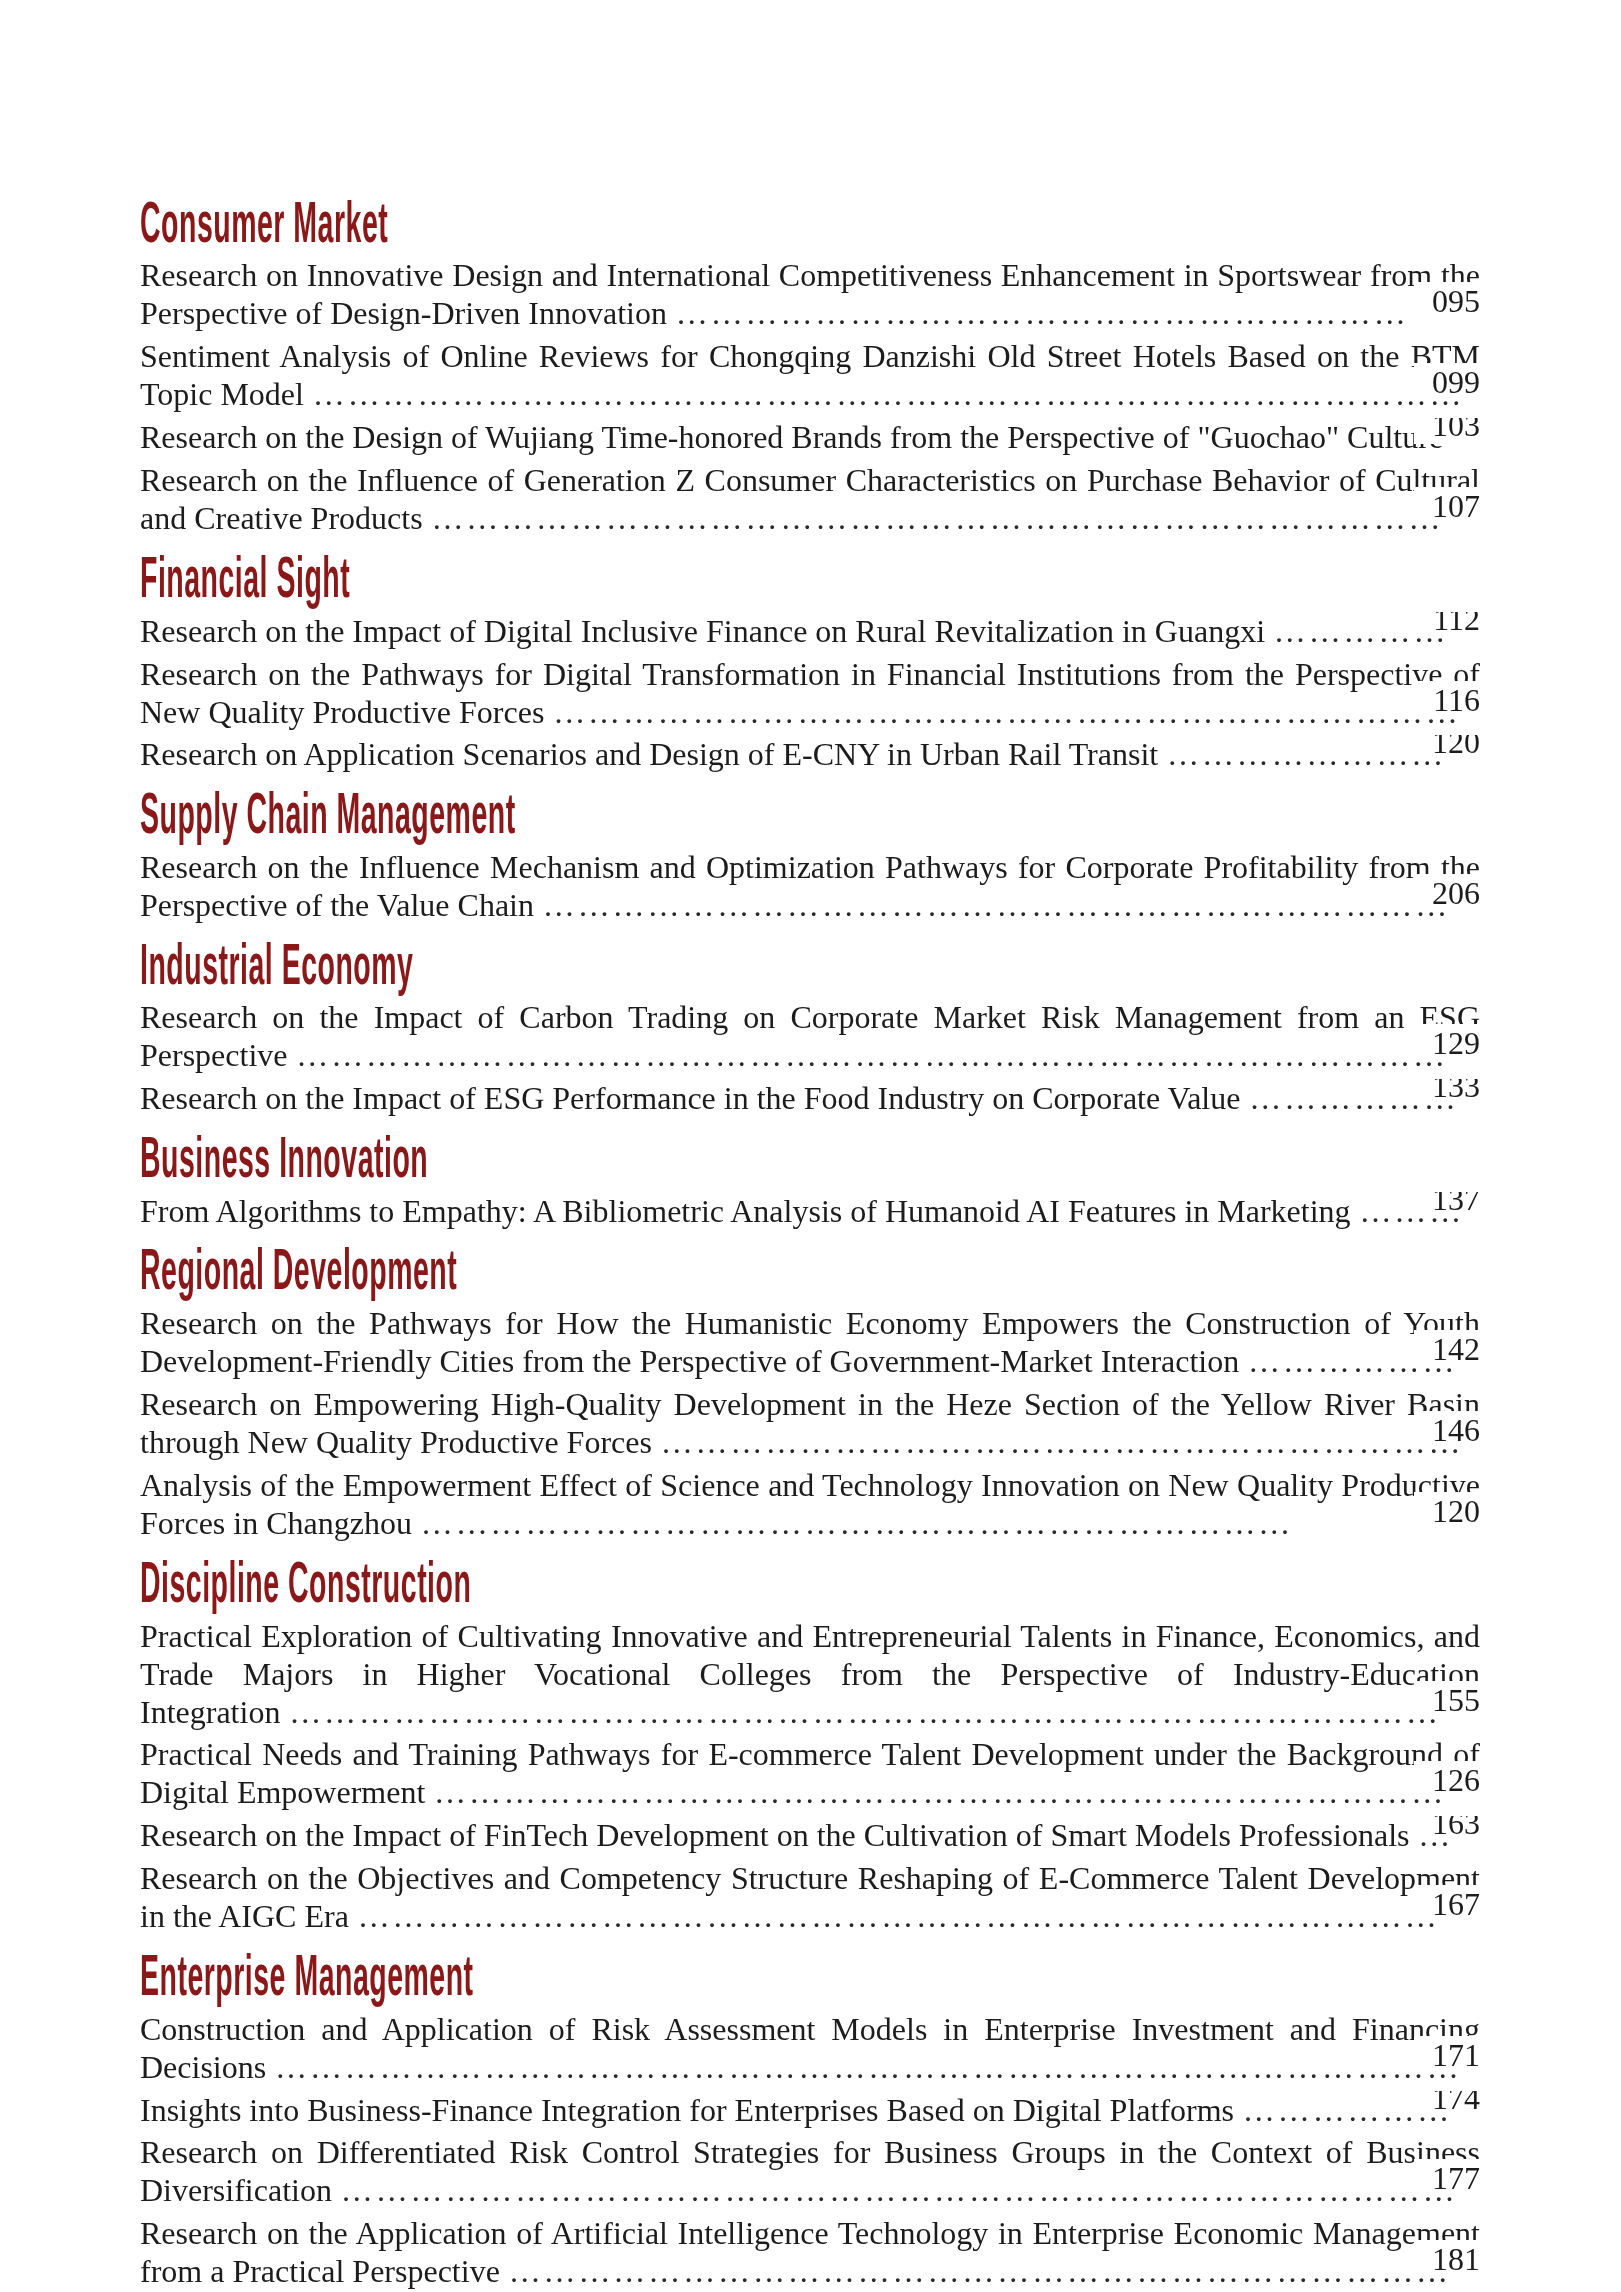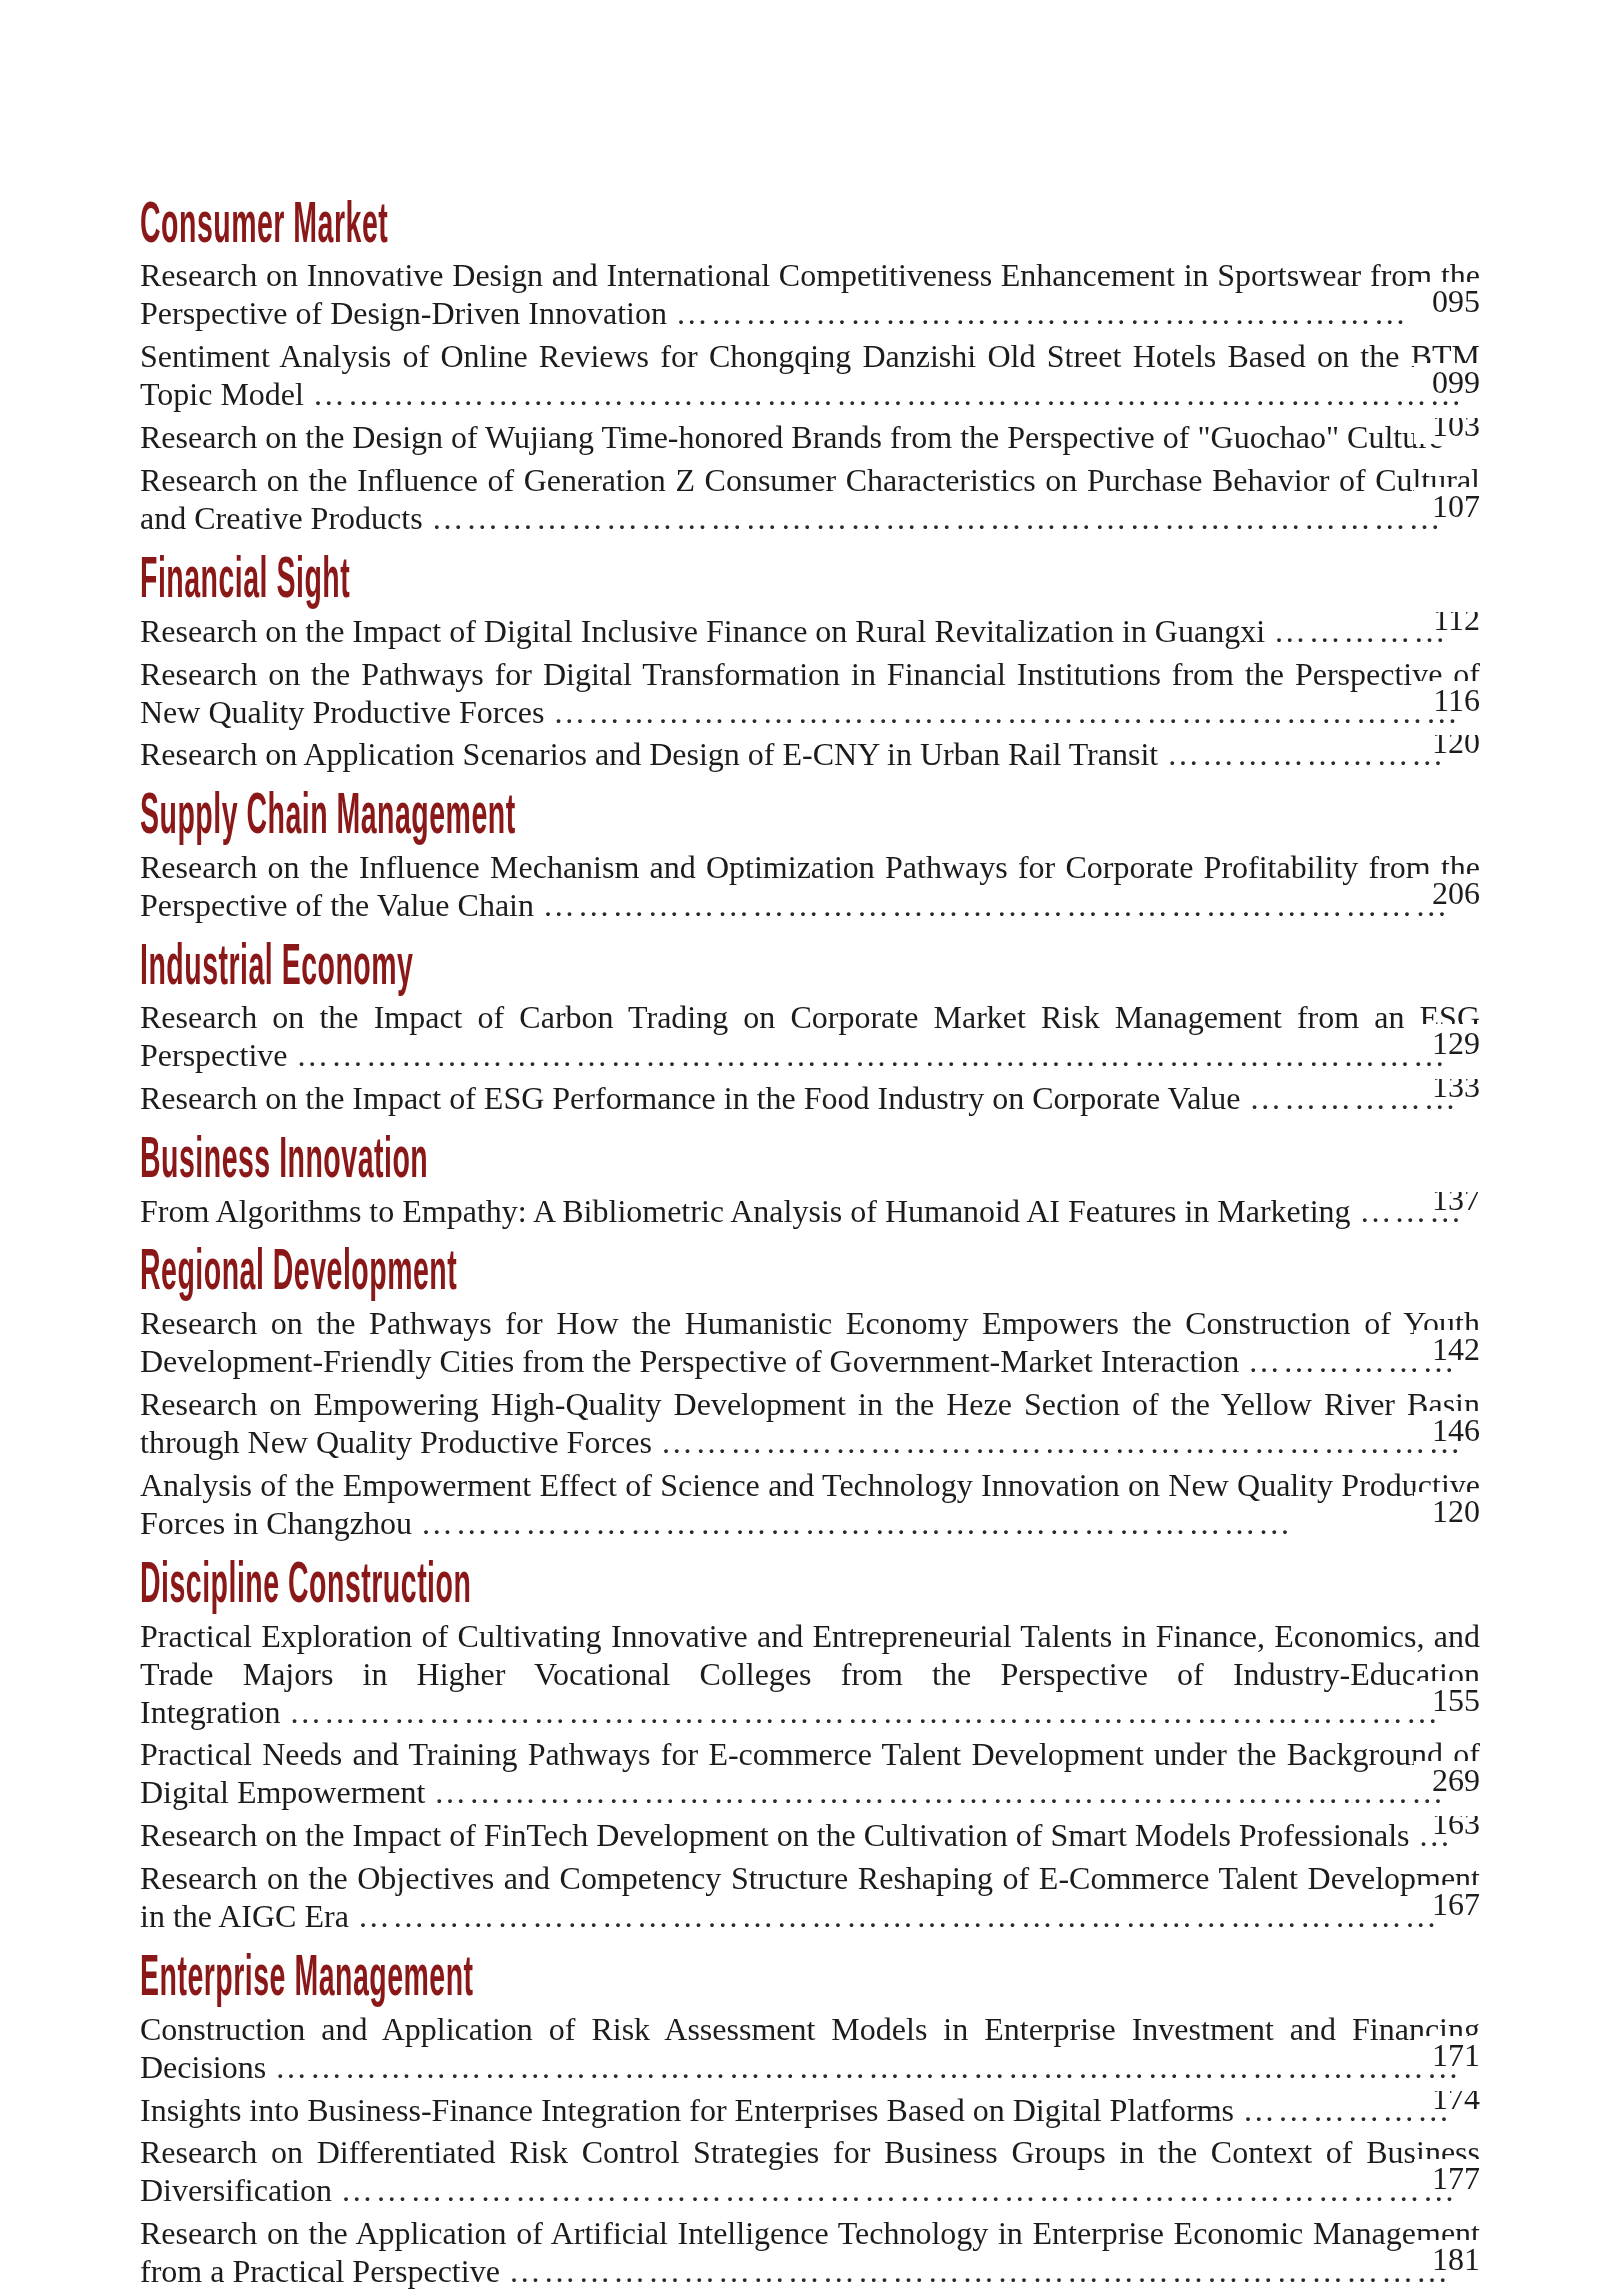--- a/index.html
+++ b/index.html
@@ -118,21 +118,21 @@
 
   <p class="entry"><span class="entry-text">Analysis of the Empowerment Effect of Science and Technology Innovation on New Quality Productive Forces in Changzhou</span><span class="dots">…………………………………………………………………</span><span class="pg">120</span></p>
 </div>
   </section>
 
   <section class="section">
     <h2 class="section-title">Discipline Construction</h2>
     <div class="entries">
   <p class="entry"><span class="entry-text">Practical Exploration of Cultivating Innovative and Entrepreneurial Talents in Finance, Economics, and Trade Majors in Higher Vocational Colleges from the Perspective of Industry-Education Integration</span><span class="dots">………………………………………………………………………………………</span><span class="pg">155</span></p>
 
-  <p class="entry"><span class="entry-text">Practical Needs and Training Pathways for E-commerce Talent Development under the Background of Digital Empowerment</span><span class="dots">……………………………………………………………………………</span><span class="pg">269</span></p>
+  <p class="entry"><span class="entry-text">Practical Needs and Training Pathways for E-commerce Talent Development under the Background of Digital Empowerment</span><span class="dots">……………………………………………………………………………</span><span class="pg">126</span></p>
 
   <p class="entry"><span class="entry-text">Research on the Impact of FinTech Development on the Cultivation of Smart Models Professionals</span><span class="dots">…</span><span class="pg">163</span></p>
 
   <p class="entry"><span class="entry-text">Research on the Objectives and Competency Structure Reshaping of E-Commerce Talent Development in the AIGC Era</span><span class="dots">…………………………………………………………………………………</span><span class="pg">167</span></p>
 </div>
   </section>
 
   <section class="section">
     <h2 class="section-title">Enterprise Management</h2>
     <div class="entries">

